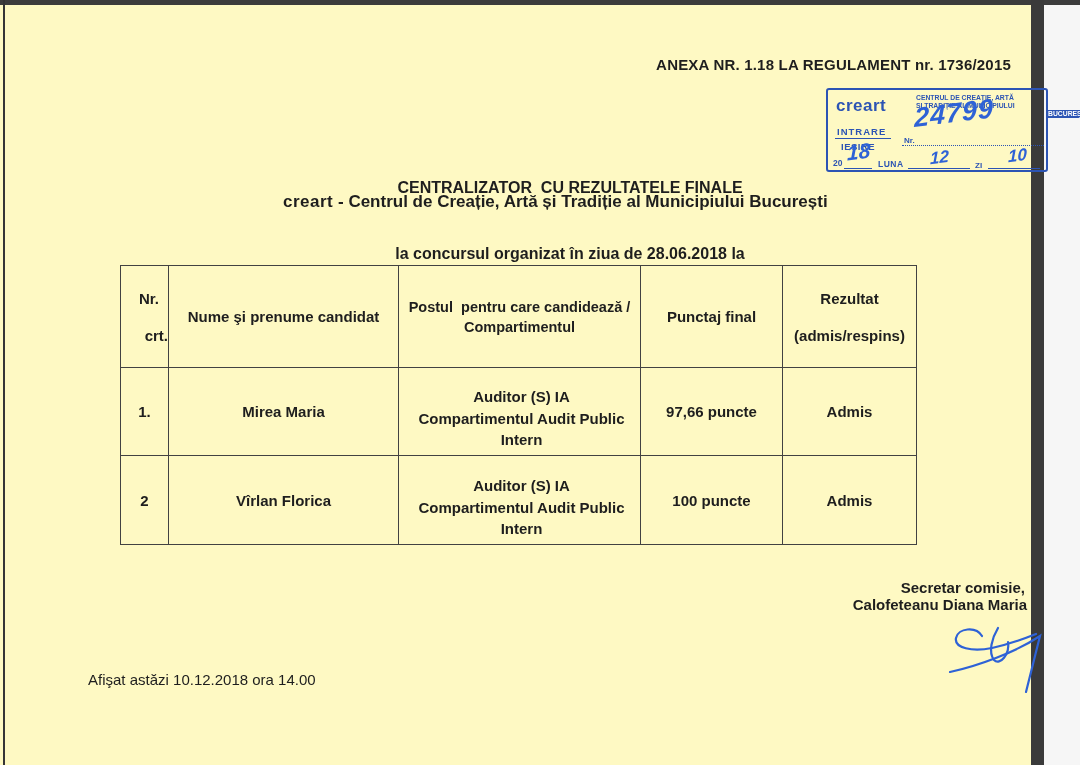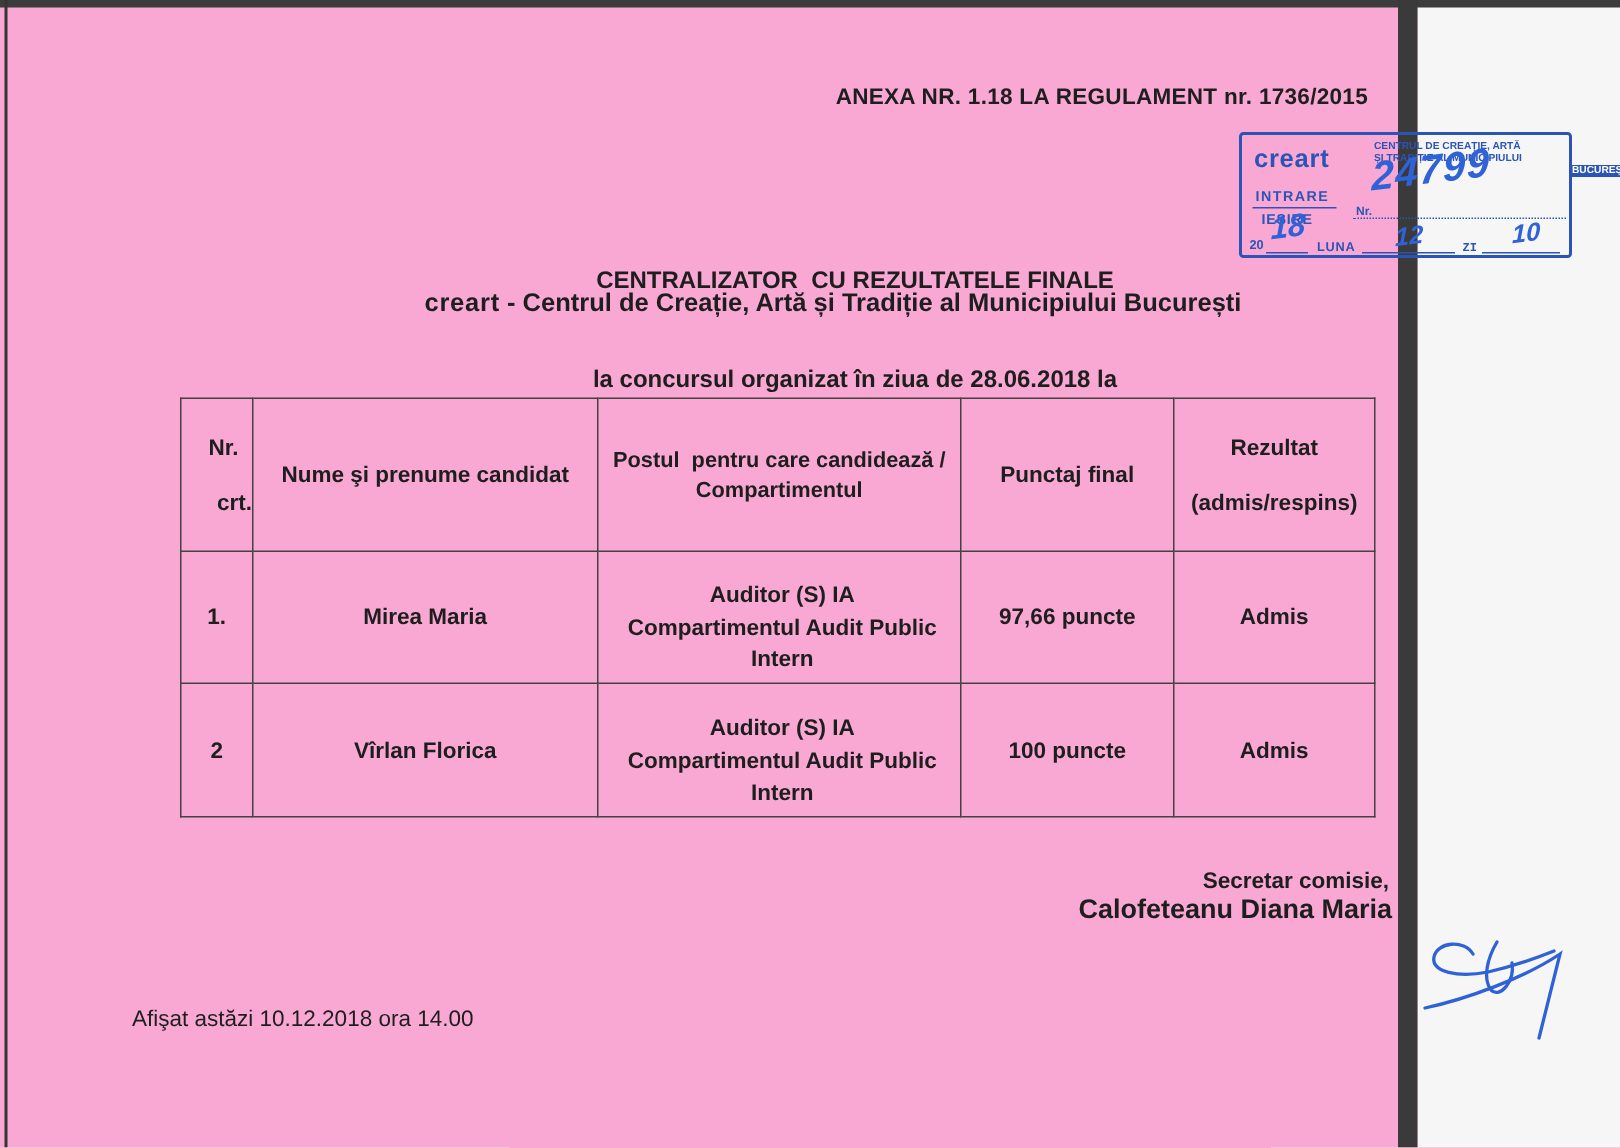--- a/index.html
+++ b/index.html
@@ -8,22 +8,22 @@
     --text:#1e1e1e;
     --border:#424242;
   }
   *{margin:0;padding:0;box-sizing:border-box;}
   html,body{width:1080px;height:765px;overflow:hidden;}
   body{
     font-family:"Liberation Sans", sans-serif;
     background:#f6f6f6;
   }
   .page{
-    position:relative;width:945px;height:765px;
-    background:#f9a8d4;color:var(--text);
+    position:relative;width:1044px;height:765px;
+    background:#fef9c3;color:var(--text);
   }
   
   .scan-bar-top{position:absolute;left:0;top:0;width:1080px;height:5px;background:#3c3c3c;}
   .scan-line-left{position:absolute;left:3px;top:0;width:2px;height:765px;background:#353535;}
   .scan-bar-right{position:absolute;right:0;top:0;width:13px;height:765px;background:#3a3a3a;}
 
   .anexa{
     position:absolute;top:56px;right:33px;
     font-size:15px;font-weight:bold;letter-spacing:.2px;
   }
@@ -50,21 +50,21 @@
   }
   .stamp-nr-hand{left:86px;top:8px;font-size:27px;letter-spacing:1px;}
   .stamp-yp{left:5px;top:68px;font-size:8.5px;font-weight:bold;}
   .u{border-bottom:1.6px solid var(--stamp-blue);height:0;}
   .u-year{left:16px;top:78px;width:28px;}
   .u-month{left:80px;top:78px;width:62px;}
   .u-day{left:160px;top:78px;width:52px;}
   .stamp-year{left:19px;top:50px;font-size:21px;}
   .stamp-luna{left:50px;top:69px;font-size:8.5px;font-weight:bold;letter-spacing:.5px;}
   .stamp-month{left:102px;top:58px;font-size:17px;}
-  .stamp-zi{left:147px;top:71px;font-size:8px;font-weight:bold;font-family:Liberation Mono, monospace;}
+  .stamp-zi{left:147px;top:71px;font-size:8px;font-weight:bold;}
   .stamp-day{left:180px;top:56px;font-size:17px;}
 
   
   .title-block{
     position:absolute;left:300px;top:133px;width:540px;text-align:center;
     font-size:16px;font-weight:bold;line-height:22px;white-space:pre-wrap;
   }
   .org-line{position:absolute;left:283px;top:192px;font-size:17px;font-weight:bold;}
   .org-logo{letter-spacing:.5px;}
 
@@ -84,21 +84,21 @@
   .th-nr{text-align:left;padding-left:9px;}
   .th-nr .l2{margin-top:20px;text-align:right;}
   .th-post div{font-size:14.5px;line-height:20px;white-space:pre-wrap;}
   .th-res .l2{margin-top:20px;}
   .c-post{text-align:left;padding:4px 2px 4px 6px;}
   .c-post .ptitle{margin-top:14px;line-height:20px;}
   .c-post .pdept{margin-top:1px;line-height:21px;}
 
   
   .sec-role{position:absolute;top:579px;right:19px;font-size:15px;font-weight:bold;}
-  .sec-name{position:absolute;top:596px;right:17px;font-size:18px;font-weight:bold;}
+  .sec-name{position:absolute;top:596px;right:17px;font-size:15px;font-weight:bold;}
   .sig{position:absolute;left:938px;top:622px;}
   .sig path{stroke:var(--ink-blue);stroke-width:2.2;fill:none;stroke-linecap:round;}
   .posted{position:absolute;left:88px;top:671px;font-size:15px;font-weight:normal;}
 </style>
 </head>
 <body>
 
 <div class="page">
 
   <div class="scan-bar-top"></div>

